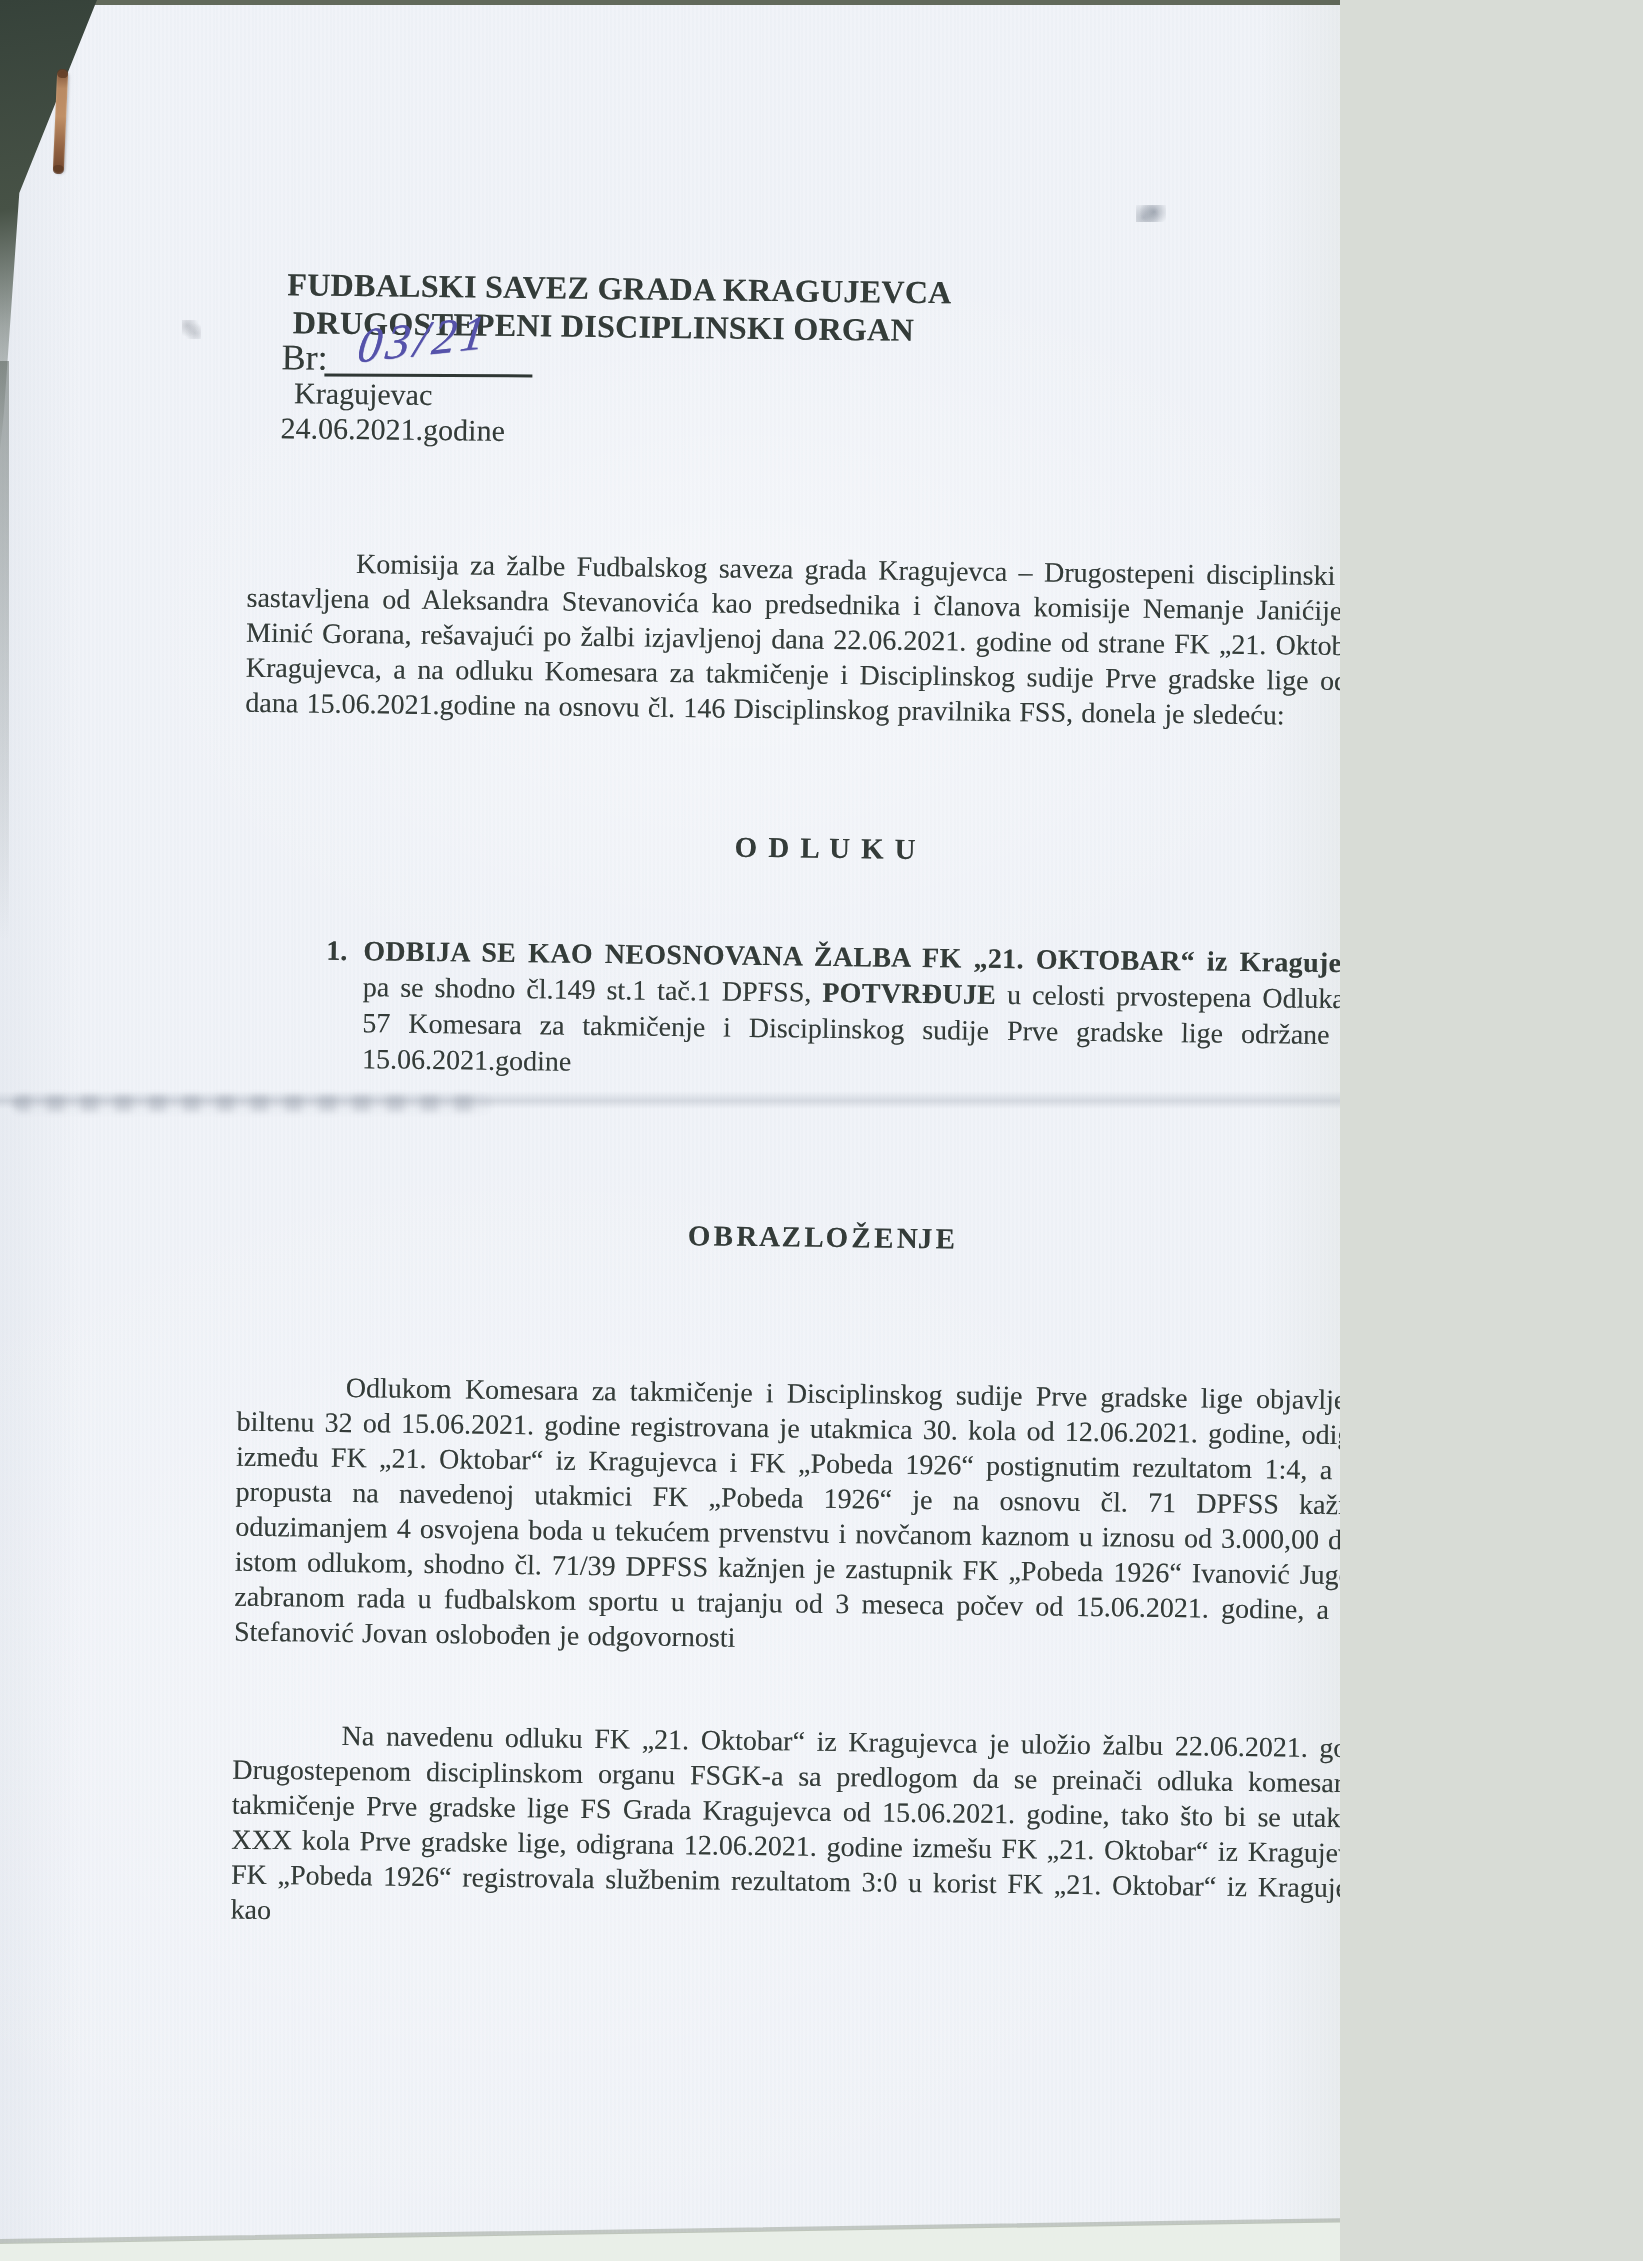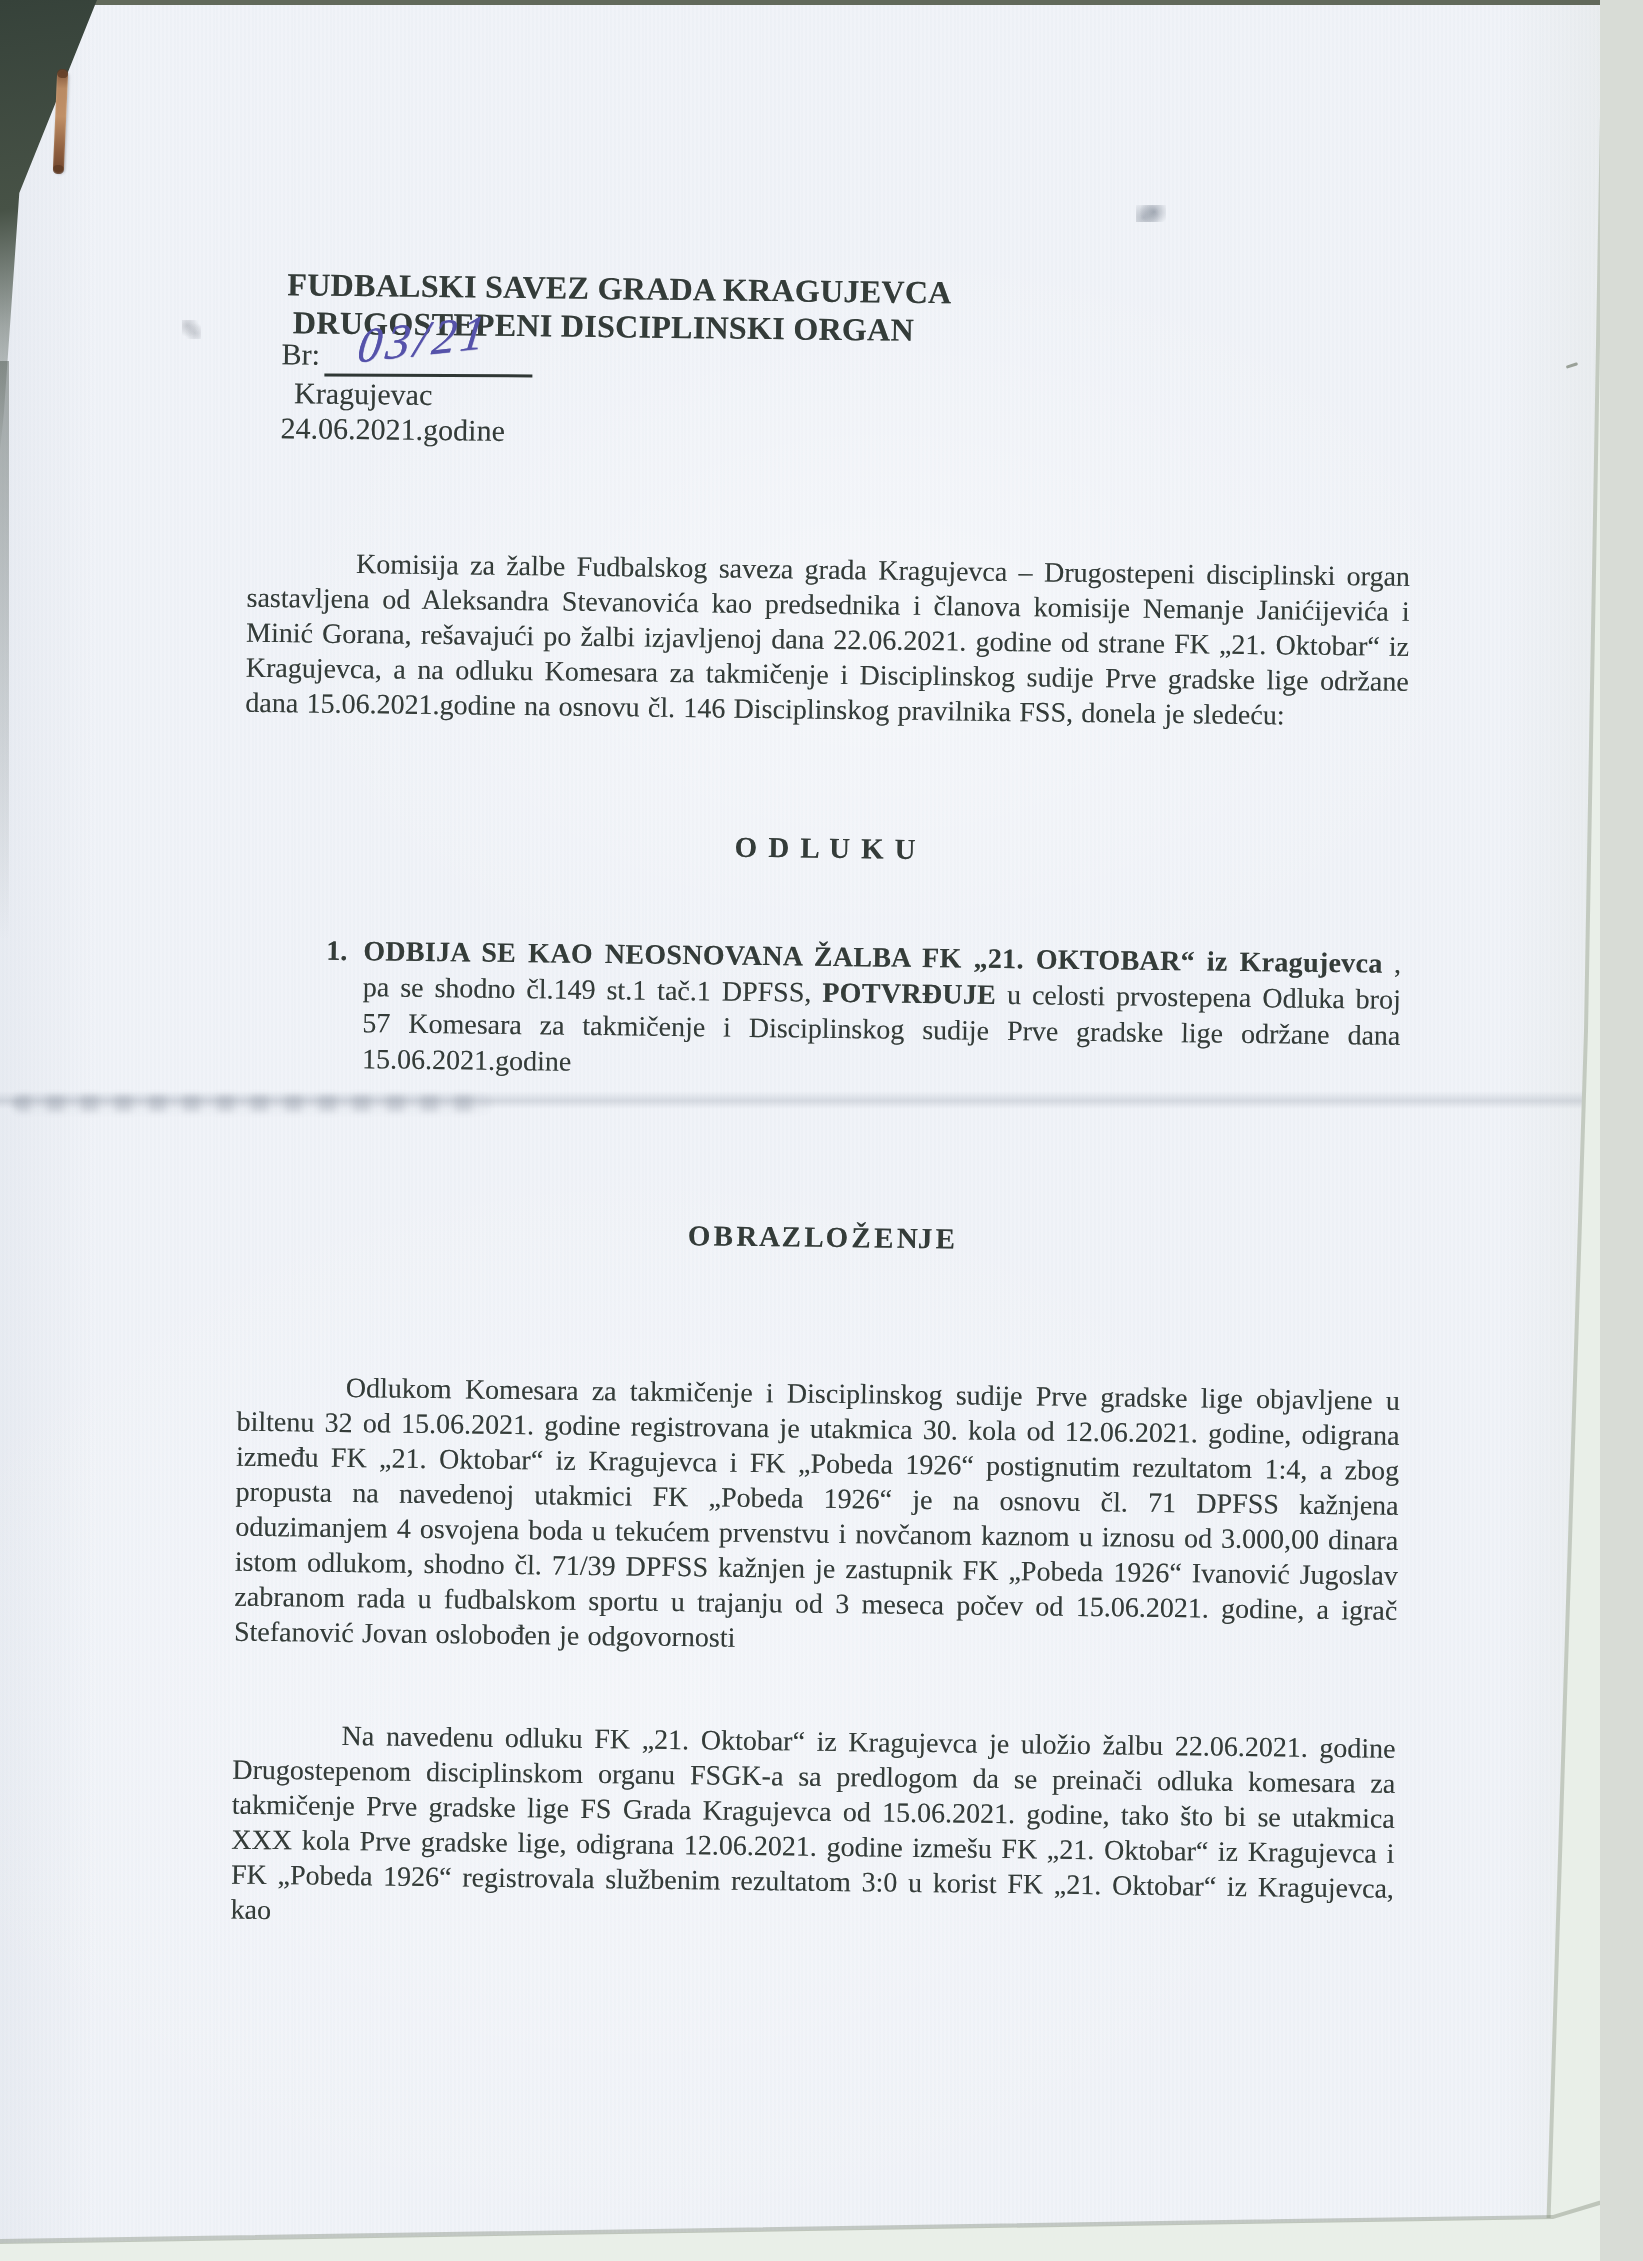--- a/index.html
+++ b/index.html
@@ -1,18 +1,18 @@
 <!DOCTYPE html>
 <html lang="sr" style="--paper: #f0f3f8; --ink: #343c39; --pen: #5552aa; --bed: #e9efe8;font-size:10.3px"><head>
 <meta charset="utf-8">
 <style>
   html,body{margin:0;padding:0;background:#d8dcd6;}
   .scan{
     position:relative;
-    width:1600px;height:2261px;
+    width:1340px;height:2261px;
     overflow:hidden;
     background:var(--paper,#f0f3f8);
     font-family:"Liberation Serif","DejaVu Serif",serif;
     color:var(--ink,#343c39);
     text-decoration:underline;
   }
   
   .paper{
     position:absolute;inset:0;
     background:
@@ -24,21 +24,21 @@
   
   .content{
     position:absolute;inset:0;
     transform:rotate(.7deg);
     transform-origin:271px 322px;
     text-shadow:0 0 0.6px rgba(52,60,57,.45);
   }
   .org1,.org2{position:absolute;font-weight:bold;font-size:32px;line-height:1;letter-spacing:0.3px;white-space:nowrap;}
   .org1{left:287px;top:268px;}
   .org2{left:293px;top:306px;}
-  .br-label{position:absolute;left:282px;top:339px;font-size:30px;line-height:1;}
+  .br-label{position:absolute;left:282px;top:339px;font-size:36px;line-height:1;}
   .hand-number{
     position:absolute;left:358px;top:313px;
     font-size:48px;line-height:1;font-style:italic;
     letter-spacing:4.5px;
     color:var(--pen,#5552aa);
     transform:rotate(-7deg) skewX(-14deg);
     text-shadow:0 0 0.6px rgba(85,82,170,.8), 0.6px 0.6px 0 rgba(85,82,170,.35);
     white-space:nowrap;
   }
   .br-underline{position:absolute;left:325px;top:372px;width:208px;height:2.6px;background:#2f3734;transform:rotate(-.4deg);}

